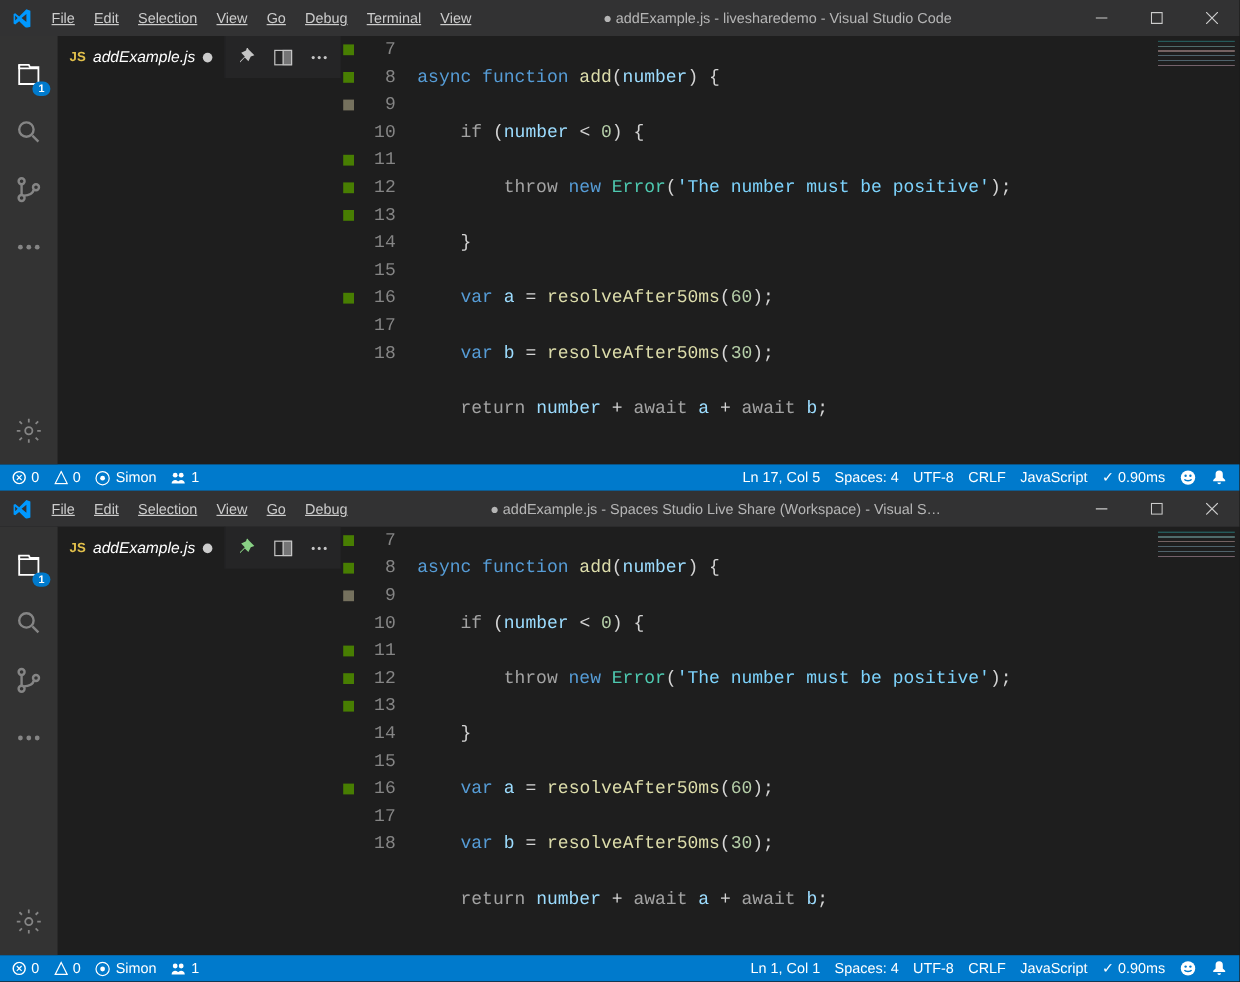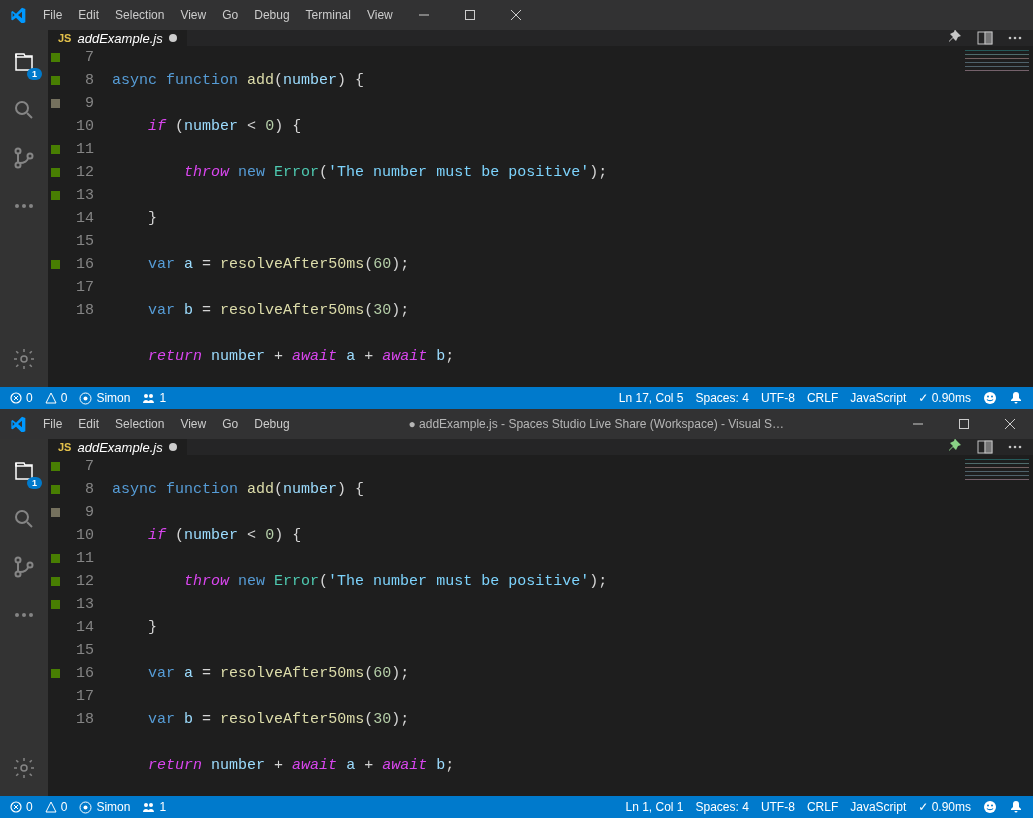--- a/index.html
+++ b/index.html
@@ -34,20 +34,21 @@
     justify-content: center;
     align-items: center;
   }
   .title-bar .menu-items { display: flex; }
   .title-bar .menu-item {
     padding: 0 8px;
     height: 30px;
     display: flex;
     align-items: center;
     cursor: default;
+    text-decoration: underline;
   }
   .title-bar .title-text {
     flex: 1;
     text-align: center;
     opacity: 0.85;
     white-space: nowrap;
     overflow: hidden;
     text-overflow: ellipsis;
     padding: 0 10px;
   }
@@ -99,21 +100,21 @@
     font-weight: bold;
   }
   .activity-bar .bottom-icons {
     margin-top: auto;
     margin-bottom: 4px;
   }
 
   .editor-area {
     flex: 1;
     display: flex;
-    flex-direction: column;
+    flex-direction: row;
     background: #1e1e1e;
   }
   .tab-bar {
     height: 35px;
     background: #252526;
     display: flex;
     align-items: stretch;
   }
   .tab {
     background: #1e1e1e;
@@ -168,21 +169,21 @@
   .line-numbers div { height: 23px; }
   .code {
     flex: 1;
     color: #d4d4d4;
     white-space: pre;
   }
   .code .row { height: 23px; position: relative; }
 
   
   .kw-blue { color: #569cd6; }
-  .kw-purple { color: #d946ef; font-style: italic; }
+  .kw-purple { color: #a3a3a3; }
   .fn { color: #dcdcaa; }
   .var { color: #9cdcfe; }
   .num { color: #b5cea8; }
   .str { color: #7dd3fc; }
   .cls { color: #4ec9b0; }
   .op { color: #d4d4d4; }
   .brace { color: #d4d4d4; }
 
   .minimap {
     position: absolute;
@@ -231,20 +232,21 @@
     <div class="menu-items">
       <div class="menu-item">File</div>
       <div class="menu-item">Edit</div>
       <div class="menu-item">Selection</div>
       <div class="menu-item">View</div>
       <div class="menu-item">Go</div>
       <div class="menu-item">Debug</div>
       <div class="menu-item">Terminal</div>
       <div class="menu-item">View</div>
     </div>
+    <div class="title-text">● addExample.js - livesharedemo - Visual Studio Code</div>
     <div class="win-controls">
       <div class="win-btn">
           <svg width="10" height="10">
             <path stroke="#ccc" d="M0 5h10"></path>
           </svg>
         </div>
       <div class="win-btn">
           <svg width="10" height="10">
             <rect x="0.5" y="0.5" width="9" height="9" fill="none" stroke="#ccc"></rect>
           </svg>

